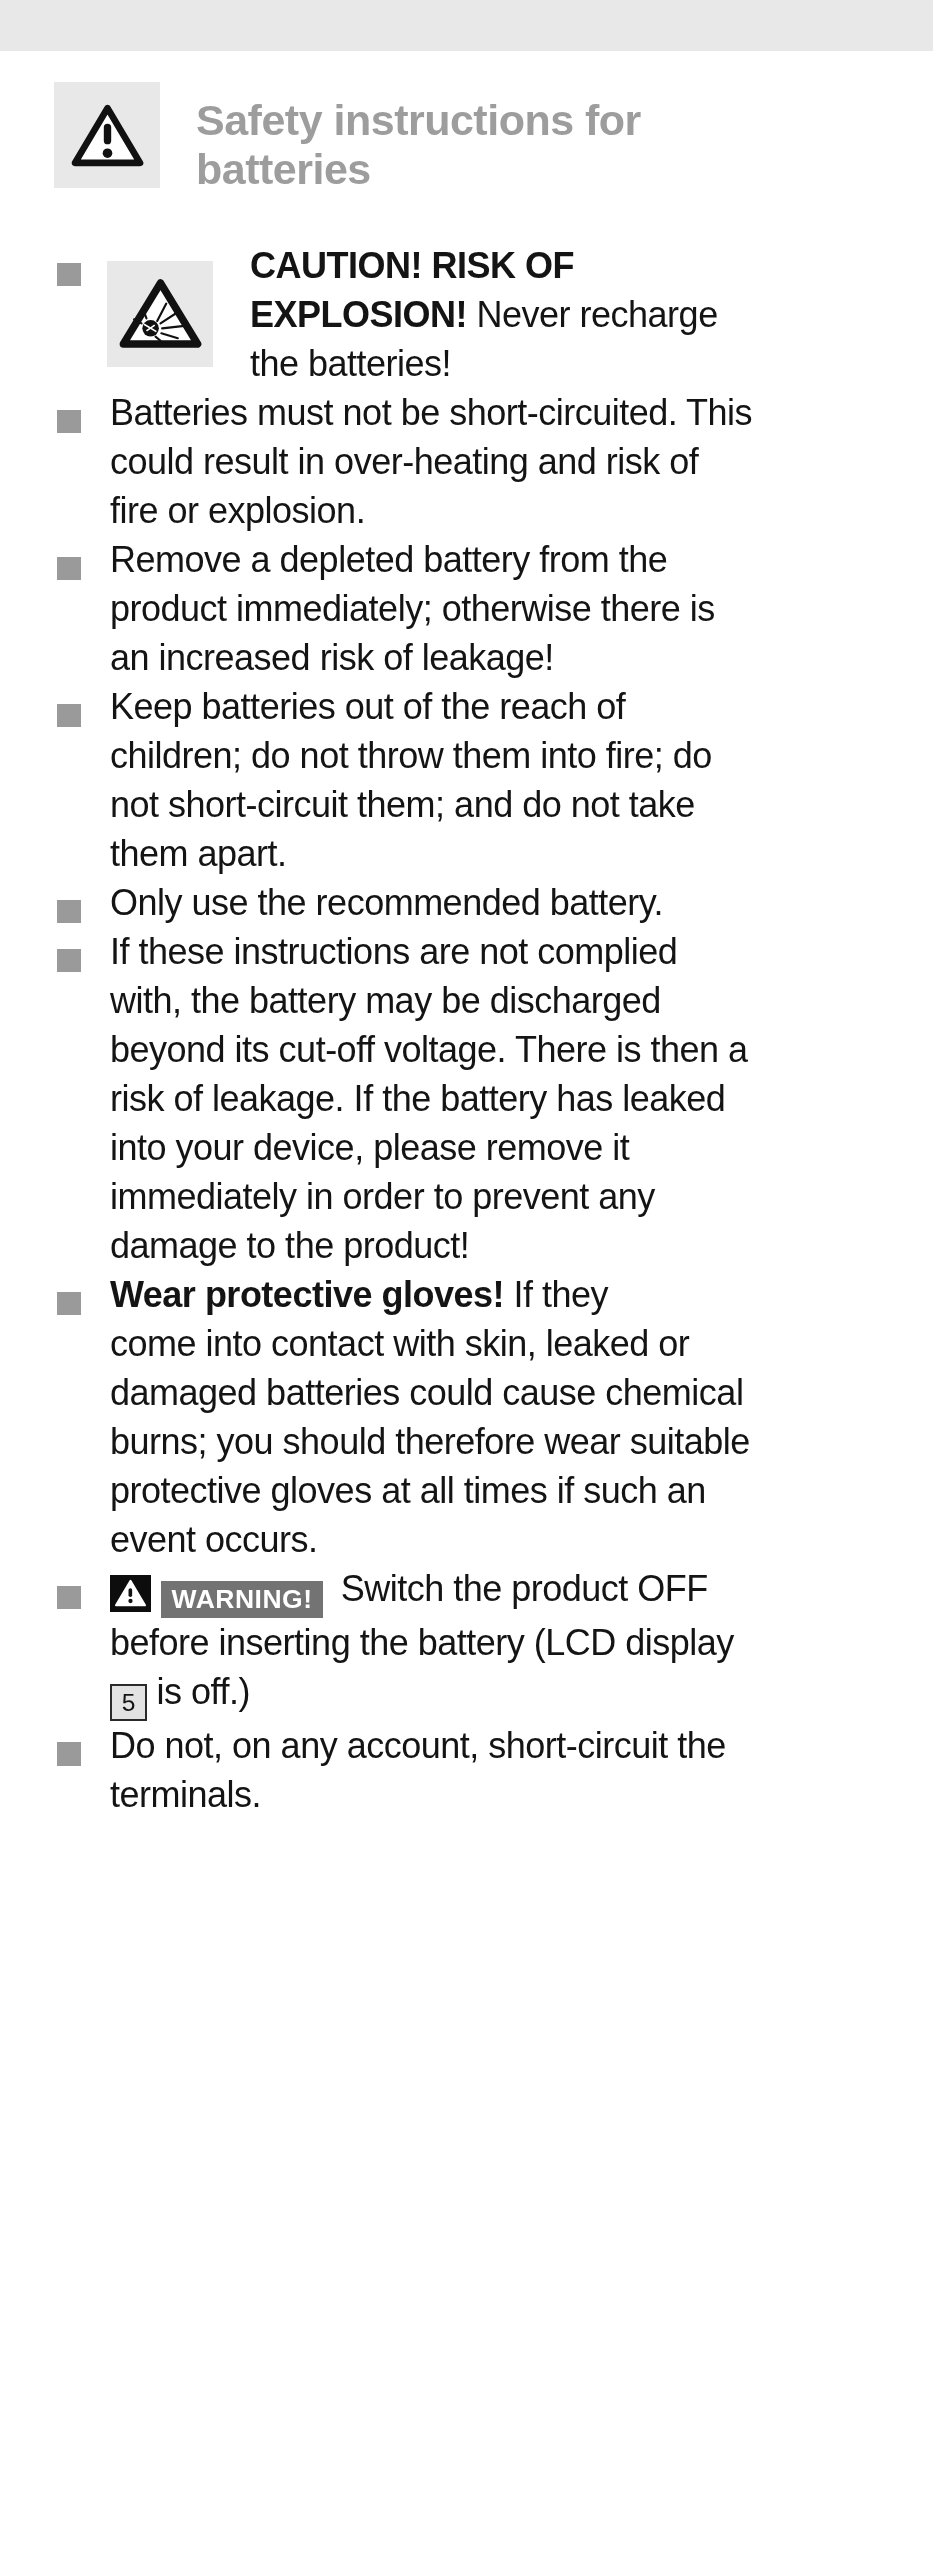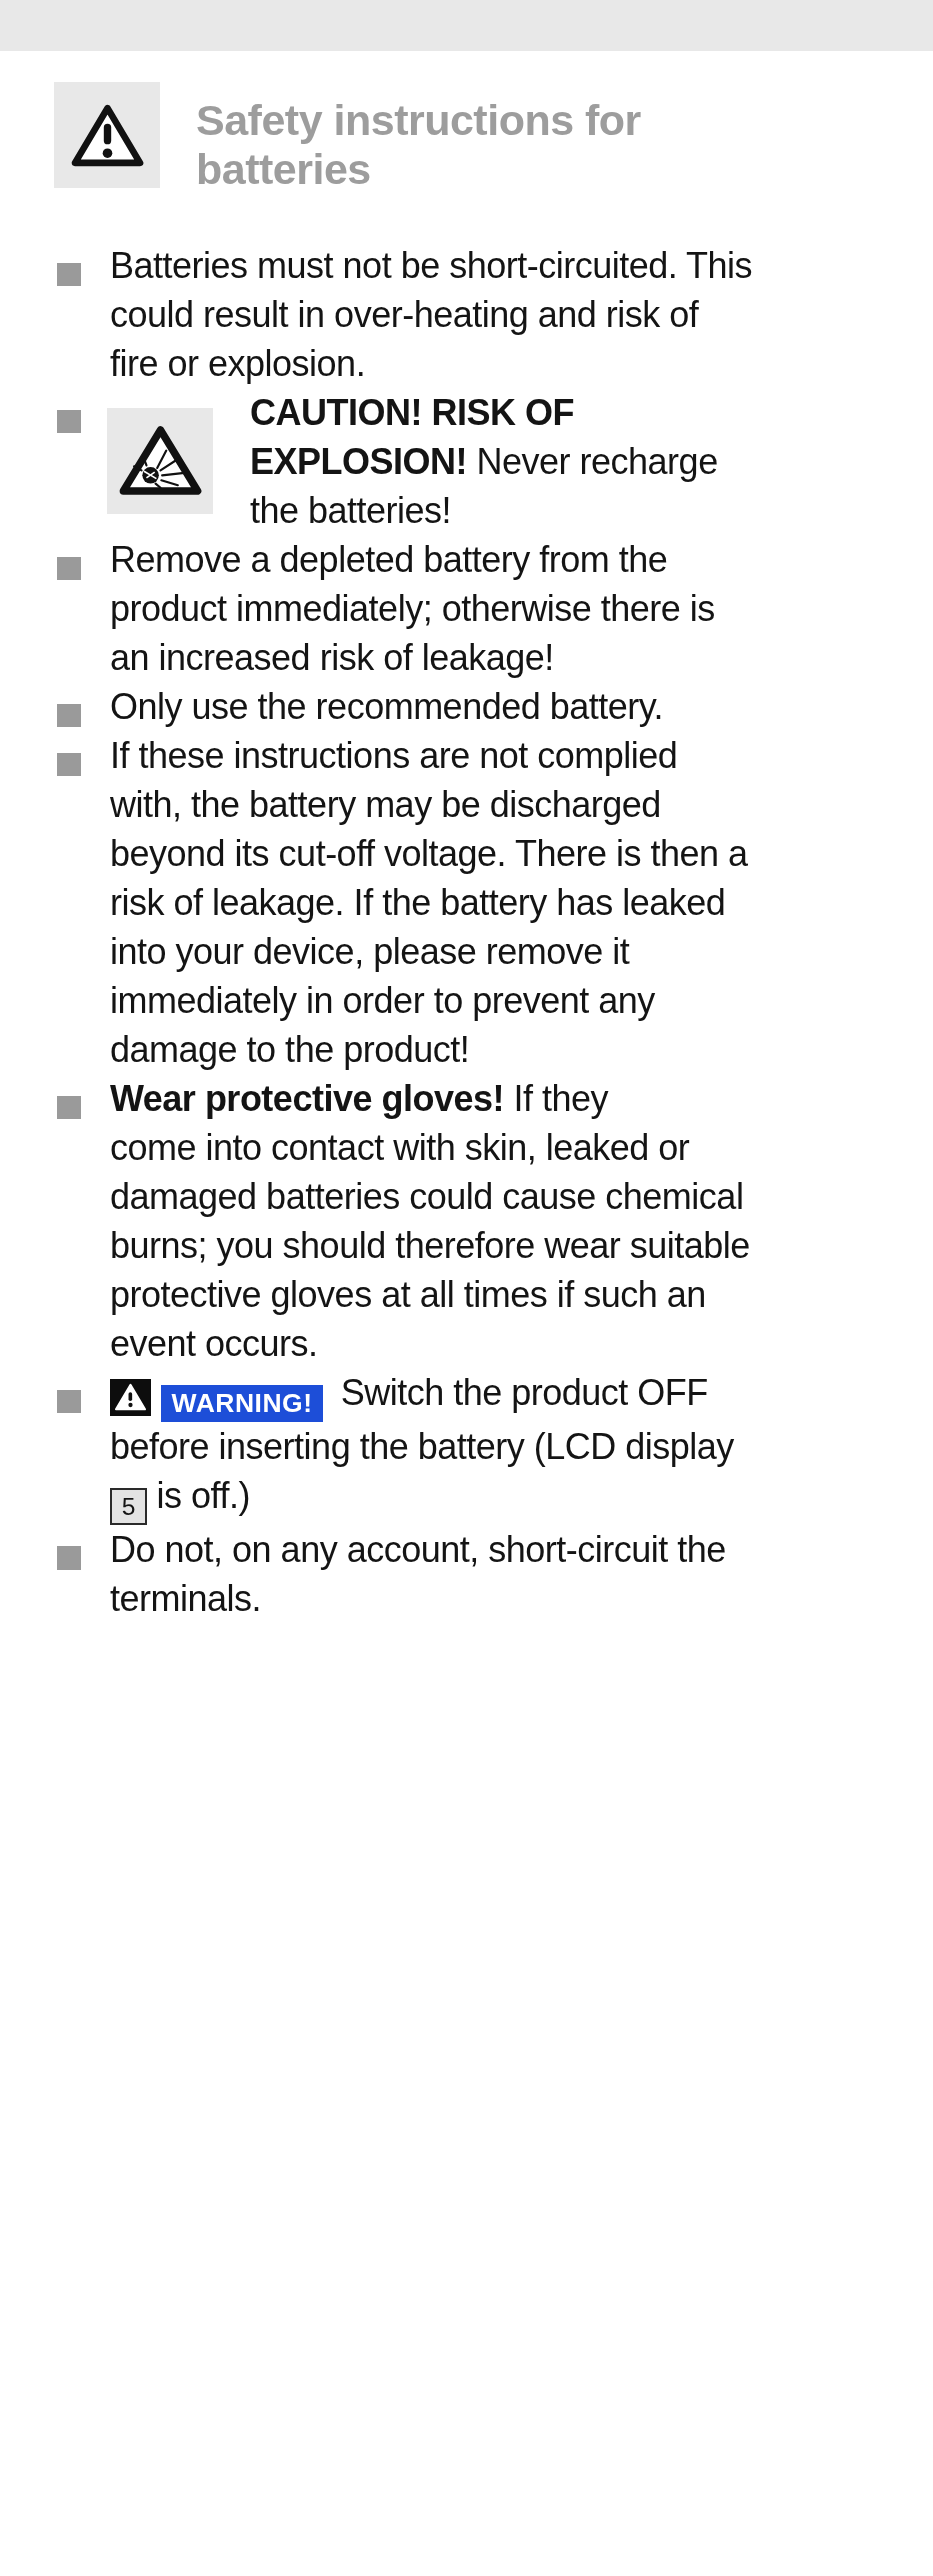--- a/index.html
+++ b/index.html
@@ -24,21 +24,21 @@
   .bullet { position:absolute; left:57px; top:21.6px; width:23.6px; height:23.6px; background:#9a9a9a; }
   .item.caution { padding-left:250px; }
   .iconsq { position:absolute; left:107px; top:19.6px; width:106px; height:106px; background:#e8e8e8;
             display:flex; align-items:center; justify-content:center; }
 
   .tribadge {
     display:inline-flex; align-items:center; justify-content:center;
     width:41px; height:37px; background:#0d0d0d; vertical-align:-6.9px; margin-right:9.8px;
   }
   .warnbadge {
-    display:inline-block; background:#1d4ed8; color:#ffffff; font-weight:bold;
+    display:inline-block; background:#737373; color:#ffffff; font-weight:bold;
     font-size:26.5px; line-height:37px; height:37px; padding:0 10.8px; vertical-align:-6.9px;
     margin-right:7.9px; letter-spacing:0.5px;
   }
   .refbox {
     display:inline-flex; align-items:center; justify-content:center;
     width:37px; height:37px; box-sizing:border-box; background:#e3e3e3;
     border:2.9px solid #2a2a2a; font-size:24.6px; letter-spacing:0; vertical-align:-6.9px;
   }
 
   .footer { position:absolute; left:0; top:2519px; width:933px; height:57px; background:#e8e8e8;
@@ -59,24 +59,20 @@
         <rect x="45" y="28" width="10" height="28" rx="5" fill="#111111"></rect>
         <circle cx="50" cy="68" r="6.5" fill="#111111"></circle>
       </svg>
     </div>
     <h1 class="htitle">Safety instructions for
 batteries</h1>
   </div>
 
   <div class="list">
 
-    <div class="item"><span class="bullet"></span><span class="txt">Batteries must not be short-circuited. This
-could result in over-heating and risk of
-fire or explosion.</span></div>
-
     <div class="item caution"><span class="bullet"></span><span class="iconsq">
           <svg width="83" height="71" viewBox="0 0 100 86">
             <polygon points="50,6 95,80 5,80" fill="#ffffff" stroke="#111111" stroke-width="9" stroke-linejoin="round"></polygon>
             <circle cx="38" cy="61" r="10" fill="#111111"></circle>
             <g stroke="#111111" stroke-width="2.6" stroke-linecap="round">
               <line x1="46" y1="52" x2="57" y2="31"></line>
               <line x1="50" y1="55" x2="73" y2="40"></line>
               <line x1="52" y1="61" x2="79" y2="58"></line>
               <line x1="51" y1="67" x2="71" y2="73"></line>
               <line x1="44" y1="71" x2="50" y2="76"></line>
@@ -85,24 +81,32 @@
             </g>
             <g stroke="#ffffff" stroke-width="2">
               <line x1="30" y1="56" x2="45" y2="65"></line>
               <line x1="33" y1="64" x2="43" y2="57"></line>
             </g>
           </svg>
         </span><b>CAUTION! RISK OF
 EXPLOSION!</b><span class="txt"> Never recharge
 the batteries!</span></div>
 
+    <div class="item"><span class="bullet"></span><span class="txt">Batteries must not be short-circuited. This
+could result in over-heating and risk of
+fire or explosion.</span></div>
+
     <div class="item"><span class="bullet"></span><span class="txt">Remove a depleted battery from the
 product immediately; otherwise there is
 an increased risk of leakage!</span></div>
 
+    <div class="item"><span class="bullet"></span><span class="txt">Keep batteries out of the reach of
+children; do not throw them into fire; do
+not short-circuit them; and do not take
+them apart.</span></div>
 
     <div class="item"><span class="bullet"></span></div>
 
     <div class="item"><span class="bullet"></span><span class="txt">Only use the recommended battery.</span></div>
 
     <div class="item"><span class="bullet"></span><span class="txt">If these instructions are not complied
 with, the battery may be discharged
 beyond its cut-off voltage. There is then a
 risk of leakage. If the battery has leaked
 into your device, please remove it

